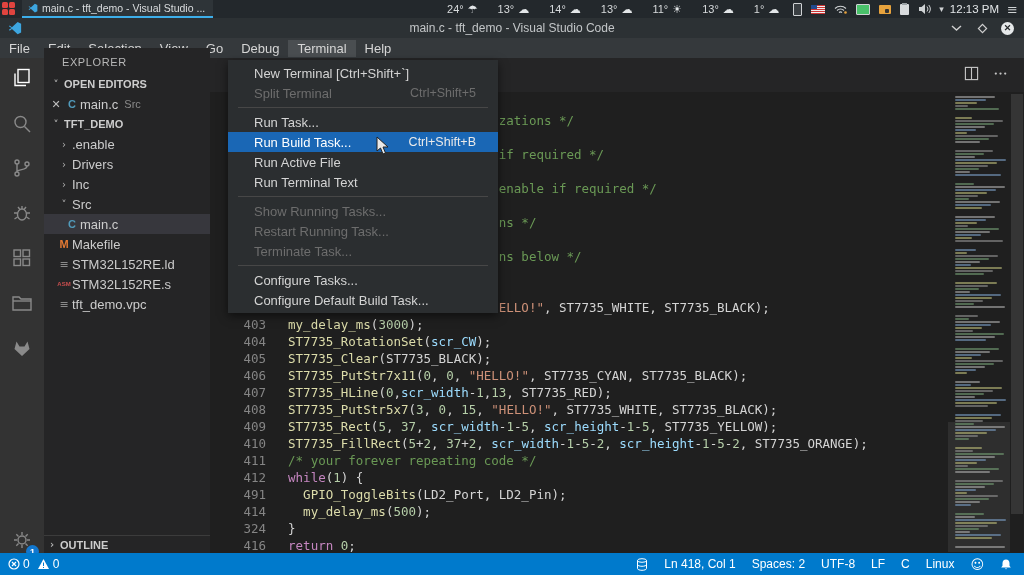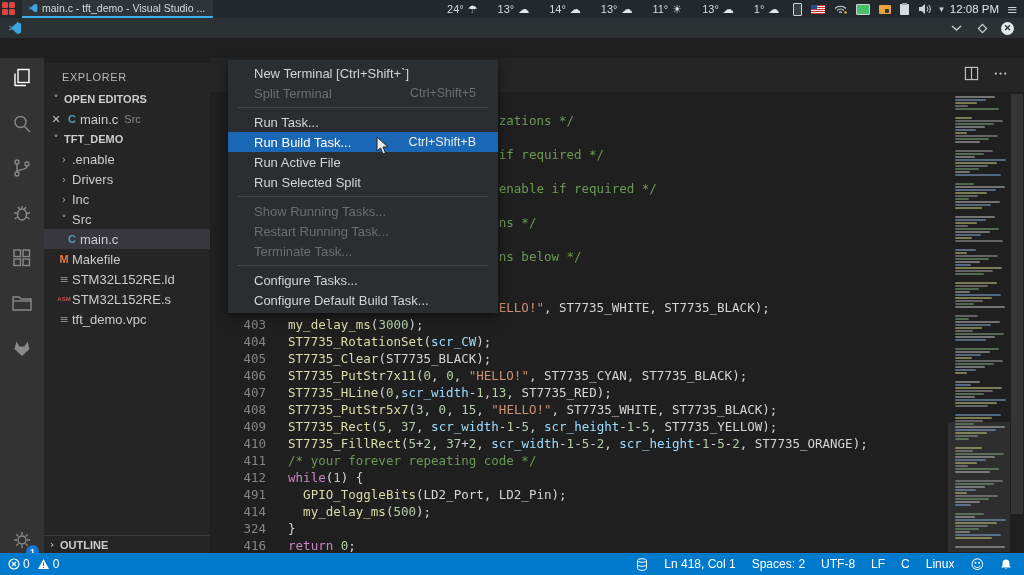--- a/index.html
+++ b/index.html
@@ -45,21 +45,21 @@
            display:flex;align-items:center;font-size:13px;color:#d6d6d6;}
   .menubar .mitem{padding:1px 9px;cursor:pointer;border-radius:0;}
   .menubar .mitem.active{background:#4a4e51;}
   
   .activitybar{position:absolute;left:0;top:58px;width:44px;bottom:22px;background:#333333;}
   .abicon{position:absolute;left:0;width:44px;height:40px;display:flex;align-items:center;justify-content:center;cursor:pointer;}
   .abicon svg{stroke:#898989;fill:none;stroke-width:1.4;}
   .abicon.active svg{stroke:#ffffff;}
   .badge{position:absolute;right:5px;bottom:2px;min-width:13px;height:13px;border-radius:7px;background:#1177cf;
          color:#fff;font-size:9px;display:flex;align-items:center;justify-content:center;font-weight:bold;}
-  .sidebar{position:absolute;left:44px;top:63px;width:166px;bottom:22px;background:#252526;font-size:13px;color:#cccccc;}
+  .sidebar{position:absolute;left:44px;top:48px;width:166px;bottom:22px;background:#252526;font-size:13px;color:#cccccc;}
   .sbtitle{padding:8px 0 6px 18px;font-size:11px;color:#b8b8b8;letter-spacing:.6px;}
   .sbrow{height:20px;display:flex;align-items:center;cursor:pointer;white-space:nowrap;}
   .sbrow.header{font-weight:bold;font-size:11px;color:#cdcdcd;}
   .sbrow.selected{background:#37373d;}
   .chev{width:16px;text-align:center;color:#b0b0b0;font-size:10px;font-family:"DejaVu Sans",sans-serif;flex:0 0 16px;}
   .fico{width:16px;flex:0 0 16px;text-align:center;font-weight:bold;font-size:11px;}
   .fico.c{color:#519aba;} .fico.m{color:#e37933;}
   .fico.lines{color:#8a8a8a;font-weight:normal;font-family:"DejaVu Sans",sans-serif;}
   .fico.asm{color:#c74e4e;font-size:6px;letter-spacing:0;}
   .closex{width:16px;flex:0 0 16px;text-align:center;color:#c0c0c0;font-size:11px;}
@@ -177,43 +177,54 @@
           </span>
         </span>
         <span class="ticon">
           <svg width="13" height="12" viewBox="0 0 13 12">
             <path d="M1 4h2.5L7 1v10L3.5 8H1Z" fill="#cfd2d4"></path>
             <path d="M9 3.5a4 4 0 0 1 0 5M10.8 2a6.5 6.5 0 0 1 0 8" stroke="#cfd2d4" fill="none" stroke-width="1"></path>
           </svg>
         </span>
       </div>
     <span class="caret">▾</span>
-    <span class="clock">12:08 PM</span>
+    <span class="clock">12:13 PM</span>
     <span class="hamb">≡</span>
   </div>
 
   <div class="titlebar">
     <svg class="vsico" width="14" height="14" viewBox="0 0 16 16">
         <path fill="#3da6e0" d="M11 1 4.5 7 2 5l-1 1 3 2-3 2 1 1 2.5-2L11 15l4-2V3z"></path>
       </svg>
+    <div class="wintitle">main.c - tft_demo - Visual Studio Code</div>
     <div class="wincontrols">
       <div class="winbtn">
         <svg width="11" height="7" viewBox="0 0 11 7">
             <path d="M1 1l4.5 4L10 1" stroke="#cfcfcf" stroke-width="1.4" fill="none"></path>
           </svg>
       </div>
       <div class="winbtn">
         <svg width="11" height="11" viewBox="0 0 11 11">
             <rect x="2.6" y="2.6" width="5.8" height="5.8" transform="rotate(45 5.5 5.5)" stroke="#cfcfcf" fill="none" stroke-width="1.2"></rect>
           </svg>
       </div>
       <div class="closebtn">✕</div>
     </div>
   </div>
 
+  <div class="menubar" id="menubar">
+      <div class="mitem">File</div>
+      <div class="mitem">Edit</div>
+      <div class="mitem">Selection</div>
+      <div class="mitem">View</div>
+      <div class="mitem">Go</div>
+      <div class="mitem">Debug</div>
+      <div class="mitem active">Terminal</div>
+      <div class="mitem">Help</div>
+    </div>
 
   <div class="activitybar" id="activitybar">
       <div class="abicon active" style="top: 0px;">
         <svg width="24" height="24" viewBox="0 0 24 24">
           <rect x="8" y="3.5" width="11" height="13"></rect>
           <path d="M5 7.5v12h11"></path>
         </svg>
       </div>
       <div class="abicon" style="top: 46px;">
         <svg width="24" height="24" viewBox="0 0 24 24">
@@ -510,21 +521,21 @@
         <span>Run Task...</span>
       </div>
       <div class="ditem hl">
         <span>Run Build Task...</span>
         <span class="sc">Ctrl+Shift+B</span>
       </div>
       <div class="ditem">
         <span>Run Active File</span>
       </div>
       <div class="ditem">
-        <span>Run Selected Split</span>
+        <span>Run Terminal Text</span>
       </div>
       <div class="dsep"></div>
       <div class="ditem disabled">
         <span>Show Running Tasks...</span>
       </div>
       <div class="ditem disabled">
         <span>Restart Running Task...</span>
       </div>
       <div class="ditem disabled">
         <span>Terminate Task...</span>

